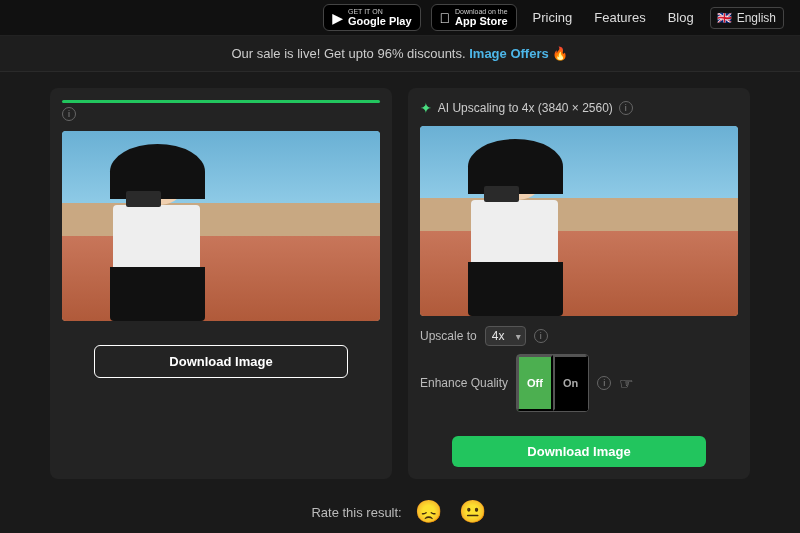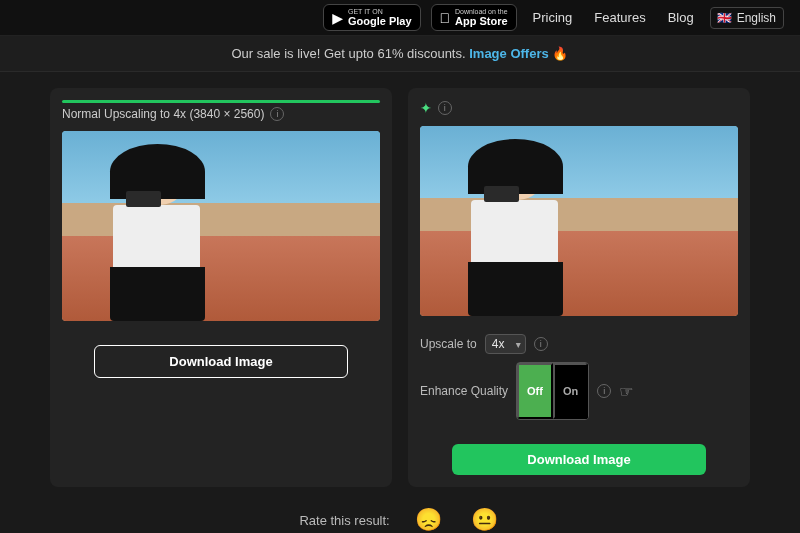--- a/index.html
+++ b/index.html
@@ -162,21 +162,21 @@
     }
     
     .rooftops {
       position: absolute;
       bottom: 0; left: 0; right: 0;
       height: 45%;
       background: linear-gradient(180deg, #c8765a 0%, #b05a3a 100%);
     }
 
     .panel-controls {
-      margin-top: 18px;
+      margin-top: 10px;
       display: flex;
       align-items: center;
       gap: 8px;
       flex-wrap: wrap;
     }
     .controls-row {
       display: flex;
       align-items: center;
       gap: 8px;
     }
@@ -257,21 +257,21 @@
     .btn-download.ai {
       background: #22c55e;
       color: #fff;
     }
 
     
     .rating-section {
       display: flex;
       align-items: center;
       justify-content: center;
-      gap: 24px;
+      gap: 12px;
       margin-top: 18px;
     }
     .rating-label {
       font-size: 13px;
       color: #bbb;
     }
     .emoji-btn {
       font-size: 22px;
       cursor: pointer;
       background: none;
@@ -323,32 +323,31 @@
   <a class="nav-link">Pricing</a>
   <a class="nav-link">Features</a>
   <a class="nav-link">Blog</a>
   <div class="lang-btn">
     <span>🇬🇧</span>
     <span>English</span>
   </div>
 </nav>
 
 <div class="promo-banner">
-  <span>Our sale is live! Get upto 61% discounts.</span>
+  <span>Our sale is live! Get upto 96% discounts.</span>
   <a>Image Offers</a>
   <span>🔥</span>
 </div>
 
 <div class="main">
   <div class="comparison">
 
     <div class="panel">
       <div class="tab-indicator"></div>
       <div class="panel-title">
-        <span>Normal Upscaling to 4x (3840 × 2560)</span>
         <span class="info-icon">i</span>
       </div>
       <div class="image-container">
 
         <div class="photo-scene">
           <div class="sky"></div>
           <div class="rooftops"></div>
           <div class="building-dome"></div>
           <div class="building-main"></div>
           <div style="position:absolute;bottom:0;left:5%;width:50%;height:95%;display:flex;flex-direction:column;align-items:center;">
@@ -364,20 +363,21 @@
             <div style="width:60%;height:30%;background:#111;position:absolute;bottom:0%;left:20%;border-radius:0 0 4px 4px;"></div>
           </div>
         </div>
       </div>
       <button class="btn-download normal">Download Image</button>
     </div>
 
     <div class="panel">
       <div class="panel-title">
         <span style="color:#4ade80;font-size:14px;">✦</span>
+        <span>AI Upscaling to 4x (3840 × 2560)</span>
         <span class="info-icon">i</span>
       </div>
       <div class="image-container">
         <div class="photo-scene">
           <div class="sky"></div>
           <div class="rooftops"></div>
           <div class="building-dome"></div>
           <div class="building-main"></div>
           <div style="position:absolute;bottom:0;left:5%;width:50%;height:95%;display:flex;flex-direction:column;align-items:center;">
             <div style="width:60%;height:55px;background:#111;border-radius:50% 50% 0 0;position:absolute;top:2%;z-index:3;"></div>

